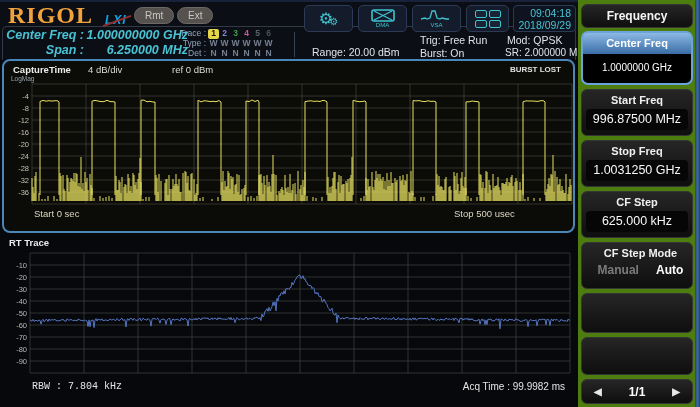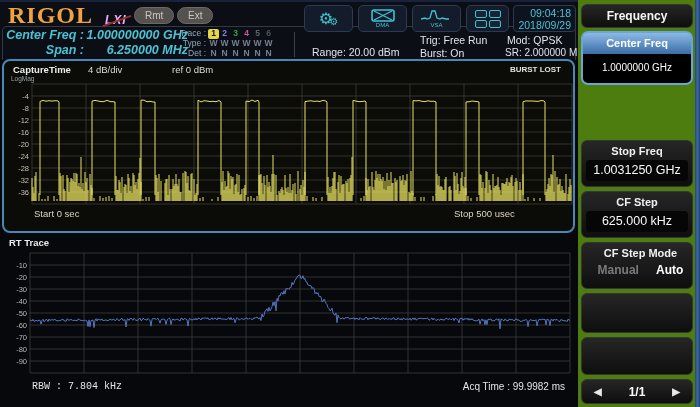--- a/index.html
+++ b/index.html
@@ -8,21 +8,21 @@
          font-family:"Liberation Sans", sans-serif; color:#ddd; }
 
   
   #header { position:absolute; left:0; top:0; width:578px; height:59px; background:#0c0e15;
             border-top:2px solid #18223a; }
   .hdr-outline { position:absolute; left:2px; top:24px; width:574px; height:34px;
                  border:1px solid #323a48; border-bottom:none; border-radius:5px 5px 0 0; }
   .logo { position:absolute; left:8px; top:0px; font-family:"Liberation Serif", serif;
           font-weight:bold; font-size:24px; color:#f0a33c; letter-spacing:1px; }
   .lxi { position:absolute; left:105px; top:11px; font-size:12px; font-weight:bold; font-style:italic;
-         color:#f0abfc; letter-spacing:1px; }
+         color:#0ea5e9; letter-spacing:1px; }
   .lxi::after { content:""; position:absolute; left:-3px; top:7px; width:30px; height:2px;
                 background:#93302f; transform:rotate(-20deg); }
   .chip { position:absolute; top:5px; height:17px; line-height:15px; padding:0 10px;
           background:#55514e; border:1px solid #6d6966; border-radius:9px; font-size:10px; color:#cbc6c2; }
   #chip-rmt { left:134px; } #chip-ext { left:177px; }
 
   .freq-info { position:absolute; left:6px; top:26px; width:182px; font-size:12.5px; font-weight:bold;
                color:#49c3d4;font-style:italic; }
   .freq-row { display:flex; height:15px; line-height:15px; }
   .freq-row .lab { width:78px; text-align:right; }
@@ -241,20 +241,24 @@
   </div>
 
   <div id="sidebar">
     <div class="sb" id="sb-title">Frequency</div>
 
     <div class="sb" id="sb-center">
       <div class="sb-hdr-active">Center Freq</div>
       <div class="sb-val-active">1.0000000 GHz</div>
     </div>
 
+    <div class="sb" id="sb-start">
+      <div class="sb-hdr">Start Freq</div>
+      <div class="sb-val">996.87500 MHz</div>
+    </div>
 
     <div class="sb" id="sb-stop">
       <div class="sb-hdr">Stop Freq</div>
       <div class="sb-val">1.0031250 GHz</div>
     </div>
 
     <div class="sb" id="sb-step">
       <div class="sb-hdr">CF Step</div>
       <div class="sb-val">625.000 kHz</div>
     </div>

